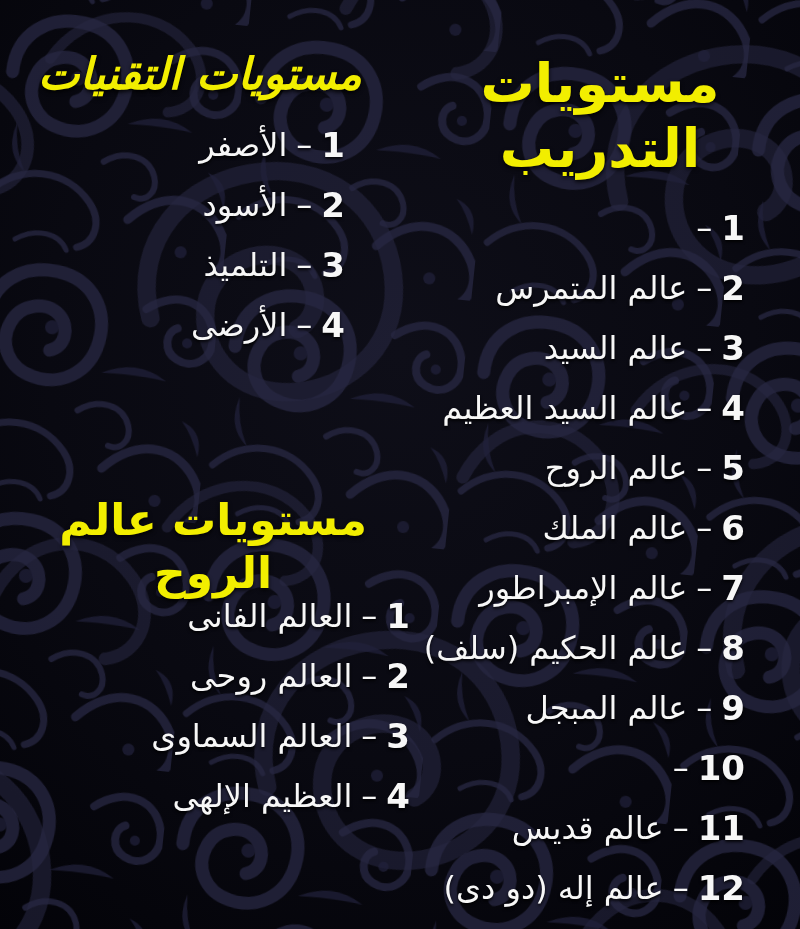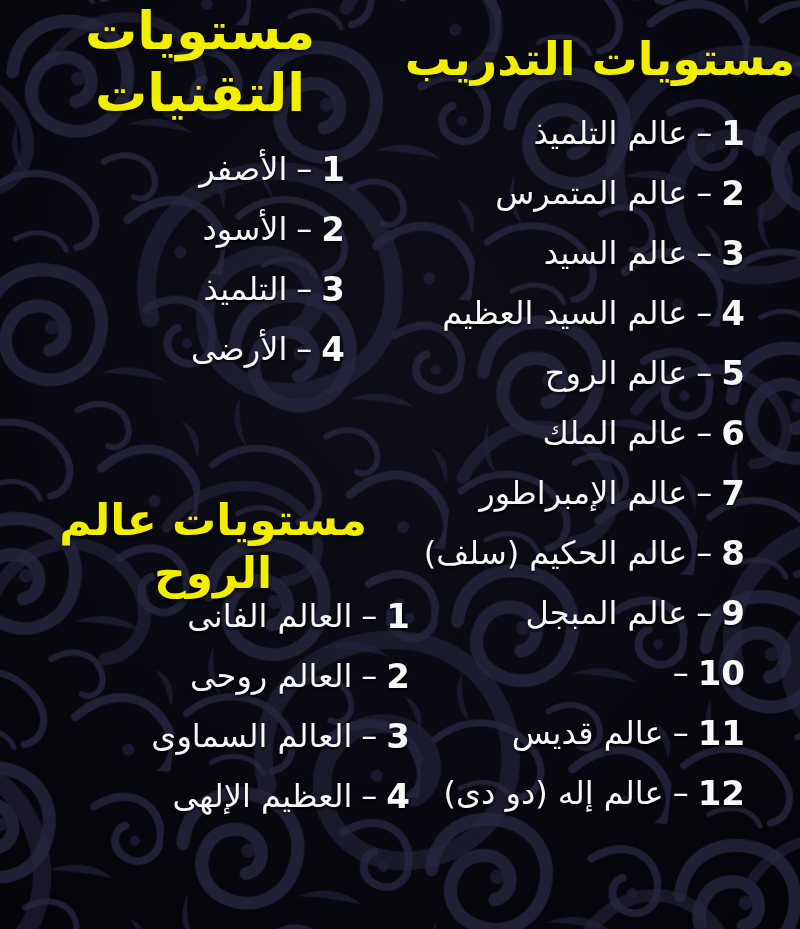--- a/index.html
+++ b/index.html
@@ -17,22 +17,22 @@
   .col-left{left:0;width:400px;}
   .heading{
     margin:0;
     text-align:center;
     font-weight:bold;
     color:#f2ee00;
     text-shadow:0 2px 4px rgba(0,0,0,.9);
     letter-spacing:1px;
     line-height:1.2;
   }
-  .heading-training{margin-top:32px;font-size:46px;}
-  .heading-techniques{font-size:52px;}
+  .heading-training{margin-top:52px;font-size:54px;}
+  .heading-techniques{margin-top:48px;font-size:44px;font-style:italic;}
   .heading-spirit{position:absolute;left:8px;top:494px;width:410px;font-size:44px;}
   .list{
     display:flex;flex-direction:column;
     align-items:flex-start;            
     padding-right:55px;
   }
   .list-training{margin-top:26px;}
   .list-techniques{margin-top:24px;}
   .list-spirit{position:absolute;left:0;top:596px;width:410px;}
   .item{
@@ -91,21 +91,20 @@
     <rect width="800" height="929" fill="url(#damask)" opacity="0.9"></rect>
   </svg>
 
   <section class="col col-right">
     <h1 class="heading heading-training">مستويات التدريب</h1>
     <div class="list list-training">
 
         <div class="item">
           <span class="num">1</span>
           <span class="sep">–</span>
-          <span class="label">عالم التلميذ</span>
         </div>
 
         <div class="item">
           <span class="num">2</span>
           <span class="sep">–</span>
           <span class="label">عالم المتمرس</span>
         </div>
 
         <div class="item">
           <span class="num">3</span>

